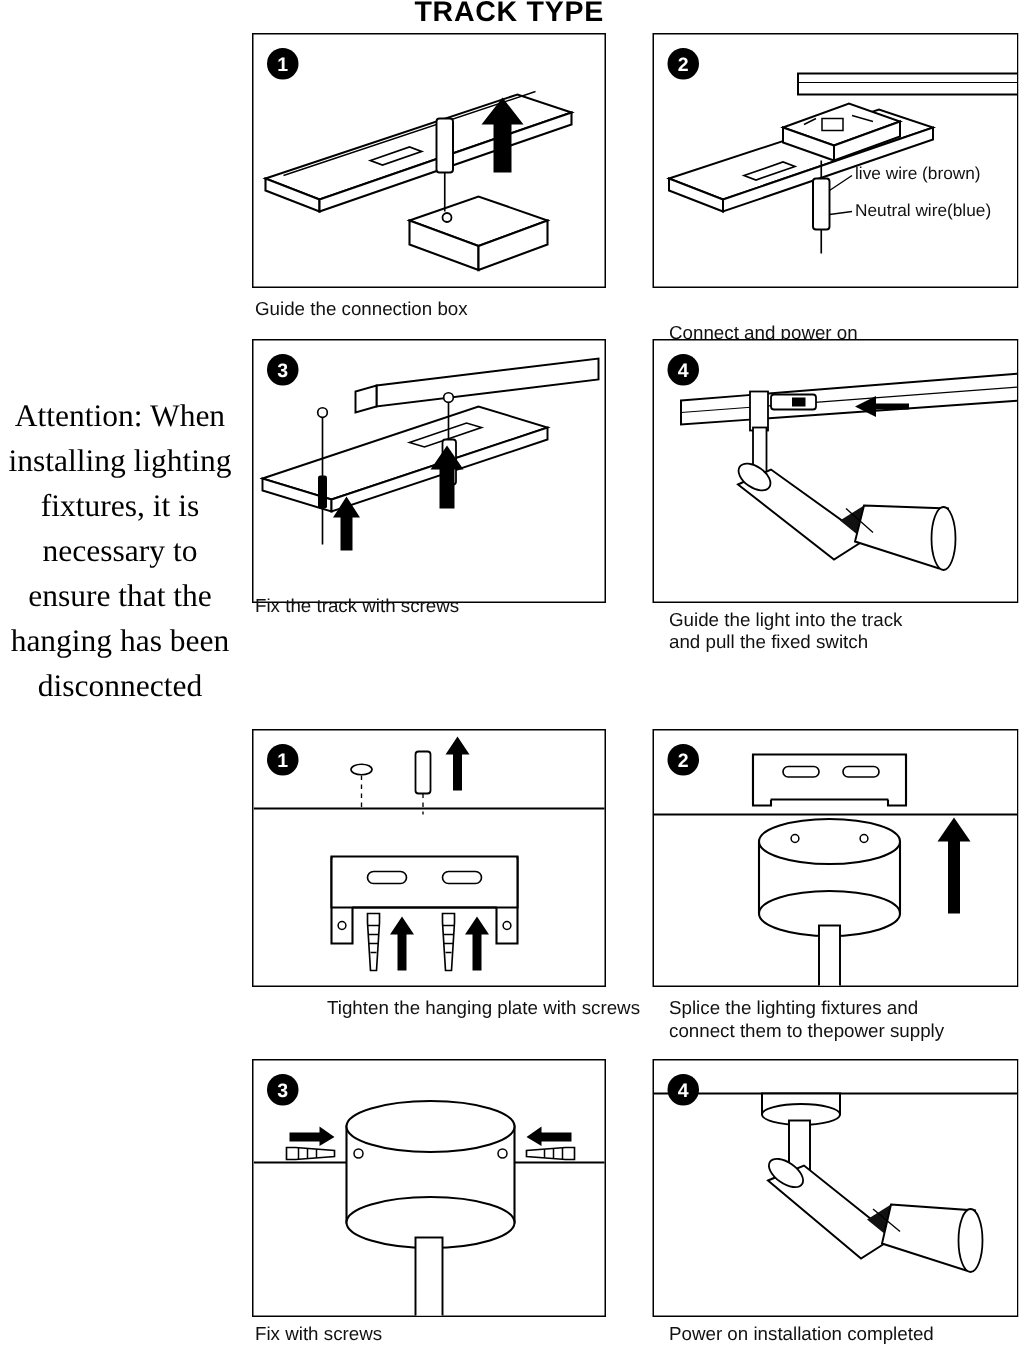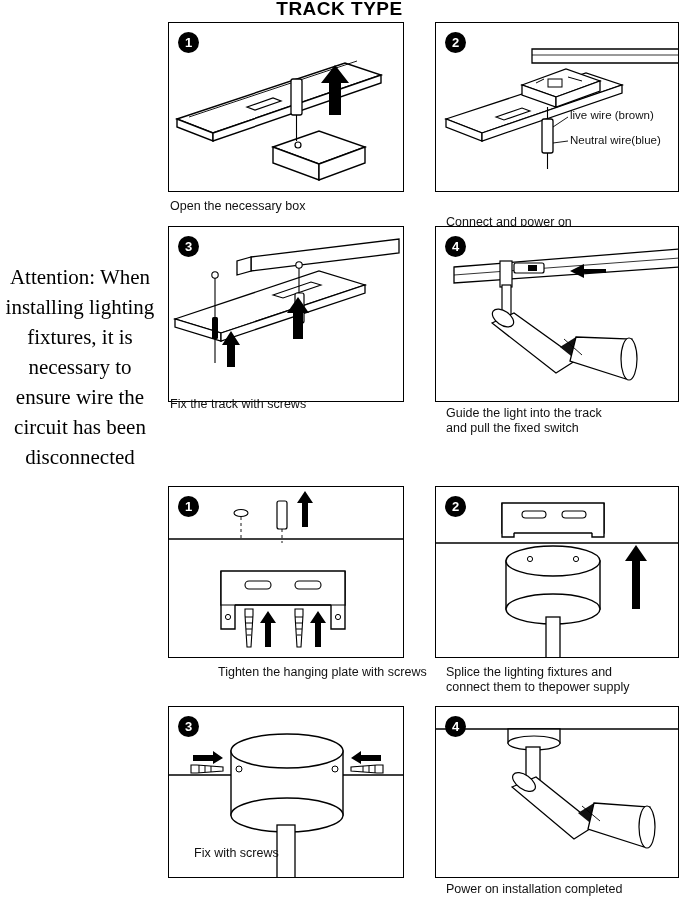--- a/index.html
+++ b/index.html
@@ -83,21 +83,21 @@
     font-family: "Liberation Sans", sans-serif;
     font-size: 11.5px;
     fill: #111;
   }
 </style>
 </head>
 <body>
 
 <div class="page">
 
-  <div class="attention">Attention: When installing lighting fixtures, it is necessary to ensure wire the circuit has been disconnected</div>
+  <div class="attention">Attention: When installing lighting fixtures, it is necessary to ensure that the hanging has been disconnected</div>
 
   <div class="section-title" id="title-track">TRACK TYPE</div>
 
   <div class="panel" style="left:168px; top:22px; width:236px; height:170px;">
     <div class="badge">1</div>
     <svg width="236" height="170" viewBox="0 0 236 170">
 
       <path d="M8,96 L176,40 L212,52 L44,110 Z" fill="#ffffff" stroke="#000" stroke-width="1.4"></path>
       <path d="M8,96 L8,104 L44,118 L44,110 Z" fill="#ffffff" stroke="#000" stroke-width="1.4"></path>
       <path d="M44,110 L212,52 L212,60 L44,118 Z" fill="#ffffff" stroke="#000" stroke-width="1.4"></path>
@@ -109,21 +109,21 @@
       <path d="M104,124 L104,140 L150,157 L150,141 Z" fill="#ffffff" stroke="#000" stroke-width="1.4"></path>
       <path d="M150,141 L196,124 L196,140 L150,157 Z" fill="#ffffff" stroke="#000" stroke-width="1.4"></path>
       <circle cx="129" cy="122" r="3" fill="#ffffff" stroke="#000" stroke-width="1.2"></circle>
 
       <rect x="122" y="56" width="11" height="36" rx="2" fill="#ffffff" stroke="#000" stroke-width="1.3"></rect>
       <line x1="127.5" y1="92" x2="127.5" y2="118" stroke="#000" stroke-width="1.1"></line>
 
       <path d="M160,92 L160,60 L152,60 L166,42 L180,60 L172,60 L172,92 Z" fill="#000"></path>
     </svg>
   </div>
-  <div class="caption" style="left:170px; top:199px; width:230px;">Open the necessary box</div>
+  <div class="caption" style="left:170px; top:199px; width:230px;">Guide the connection box</div>
 
   <div class="panel" style="left:435px; top:22px; width:244px; height:170px;">
     <div class="badge">2</div>
     <svg width="244" height="170" viewBox="0 0 244 170">
 
       <path d="M96,26 L244,26 L244,40 L96,40 Z" fill="#ffffff" stroke="#000" stroke-width="1.3"></path>
       <line x1="96" y1="32" x2="244" y2="32" stroke="#000" stroke-width="0.8"></line>
 
       <path d="M10,96 L150,50 L186,62 L46,110 Z" fill="#ffffff" stroke="#000" stroke-width="1.3"></path>
       <path d="M10,96 L10,104 L46,118 L46,110 Z" fill="#ffffff" stroke="#000" stroke-width="1.3"></path>
@@ -298,21 +298,21 @@
 
       <g stroke="#000" stroke-width="1.1" fill="#ffffff">
         <path d="M214,58 L214,66 L208,66 L182,64 L182,60 L208,58 Z"></path>
       </g>
       <line x1="206" y1="58" x2="206" y2="66" stroke="#000" stroke-width="1"></line>
       <line x1="200" y1="59" x2="200" y2="65" stroke="#000" stroke-width="1"></line>
       <line x1="194" y1="59" x2="194" y2="65" stroke="#000" stroke-width="1"></line>
       <path d="M212,48 L192,48 L192,44 L182,51 L192,57 L192,54 L212,54 Z" fill="#000"></path>
     </svg>
   </div>
-  <div class="caption" style="left:170px; top:846px; width:230px;margin-left:24px;">Fix with screws</div>
+  <div class="caption" style="left:170px; top:882px; width:230px;">Fix with screws</div>
 
   <div class="panel" style="left:435px; top:706px; width:244px; height:172px;">
     <div class="badge">4</div>
     <svg width="244" height="172" viewBox="0 0 244 172">
 
       <line x1="0" y1="22" x2="244" y2="22" stroke="#000" stroke-width="1.3"></line>
 
       <path d="M72,22 L124,22 L124,36 L72,36 Z" fill="#ffffff" stroke="#000" stroke-width="1.3"></path>
       <ellipse cx="98" cy="36" rx="26" ry="7" fill="#ffffff" stroke="#000" stroke-width="1.2"></ellipse>
 

